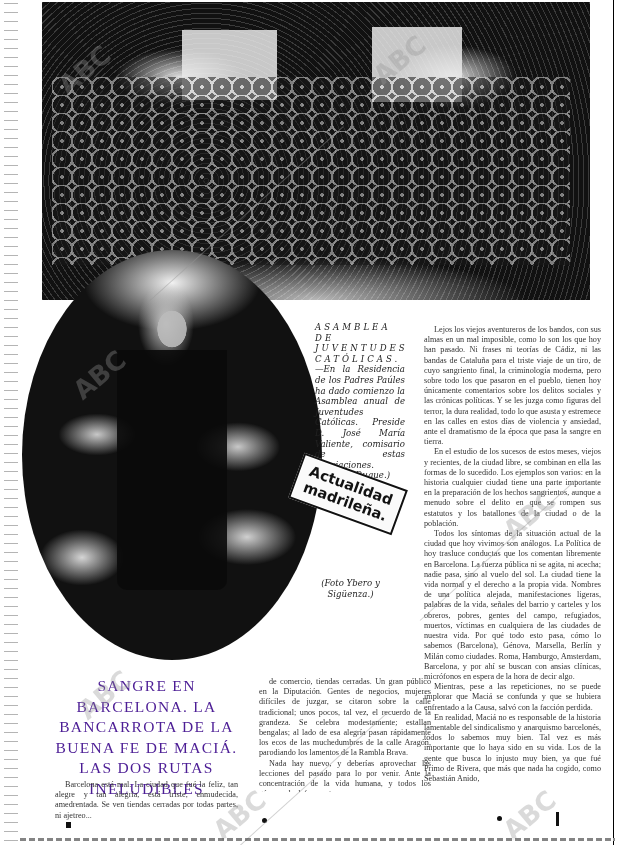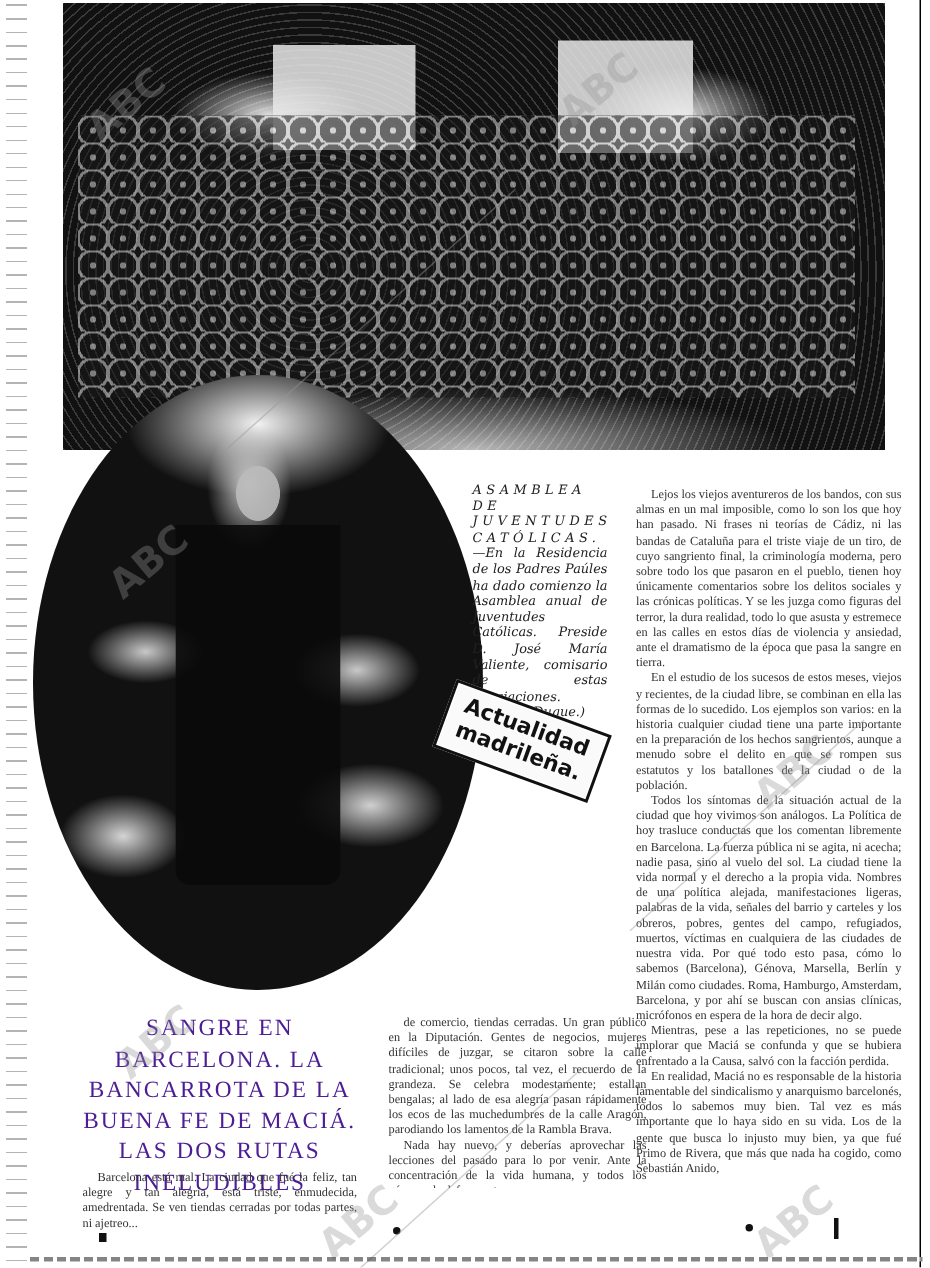--- a/index.html
+++ b/index.html
@@ -114,20 +114,21 @@
   <span>—En la Residencia de los Padres Paúles ha dado comienzo la Asamblea anual de Juventudes Católicas. Preside D. José María Valiente, comisario de estas Asociaciones.</span>
   <span class="credit">(Foto Duque.)</span>
 </div>
 
 <div class="stamp">
   <div>Actualidad</div>
   <div>madrileña.</div>
 </div>
 
 <div class="caption" style="left:298px;top:578px;width:105px;">
+  <span class="credit">(Foto Ybero y Sigüenza.)</span>
 </div>
 
 <div class="headline">Sangre en Barcelona. La bancarrota de la buena fe de Maciá. Las dos rutas ineludibles</div>
 
 <div class="body-col" style="left:55px;top:780px;width:183px;">
   <p>Barcelona está mal. La ciudad que fué la feliz, tan alegre y tan alegría, está triste, enmudecida, amedrentada. Se ven tiendas cerradas por todas partes, ni ajetreo...</p>
 </div>
 
 <div class="body-col" style="left:259px;top:677px;width:172px;height:115px;overflow:hidden;">
   <p>de comercio, tiendas cerradas. Un gran público en la Diputación. Gentes de negocios, mujeres difíciles de juzgar, se citaron sobre la calle tradicional; unos pocos, tal vez, el recuerdo de la grandeza. Se celebra modestamente; estallan bengalas; al lado de esa alegría pasan rápidamente los ecos de las muchedumbres de la calle Aragón, parodiando los lamentos de la Rambla Brava.</p>

